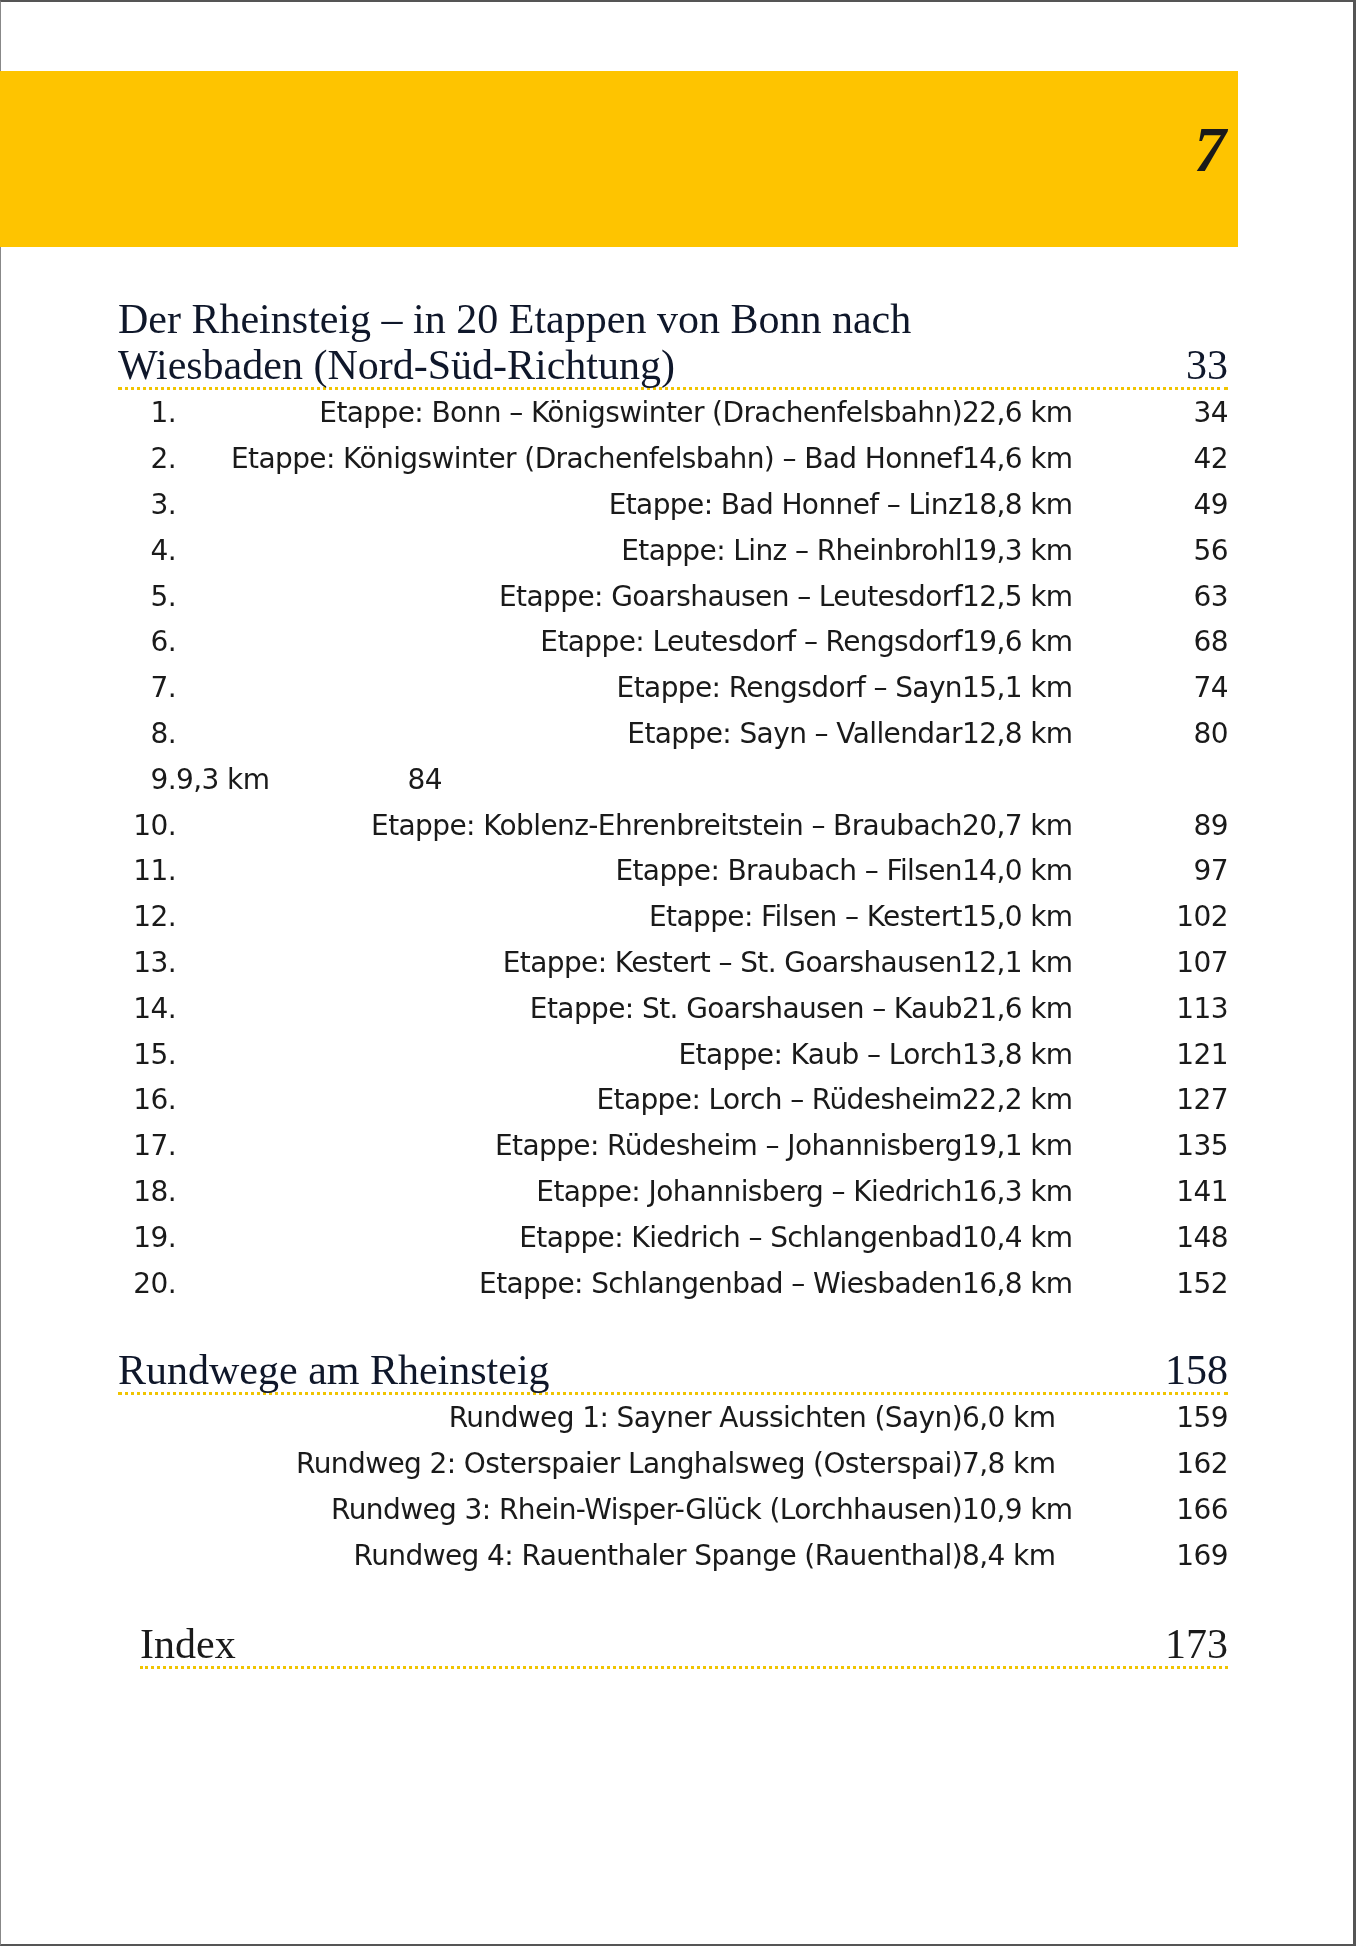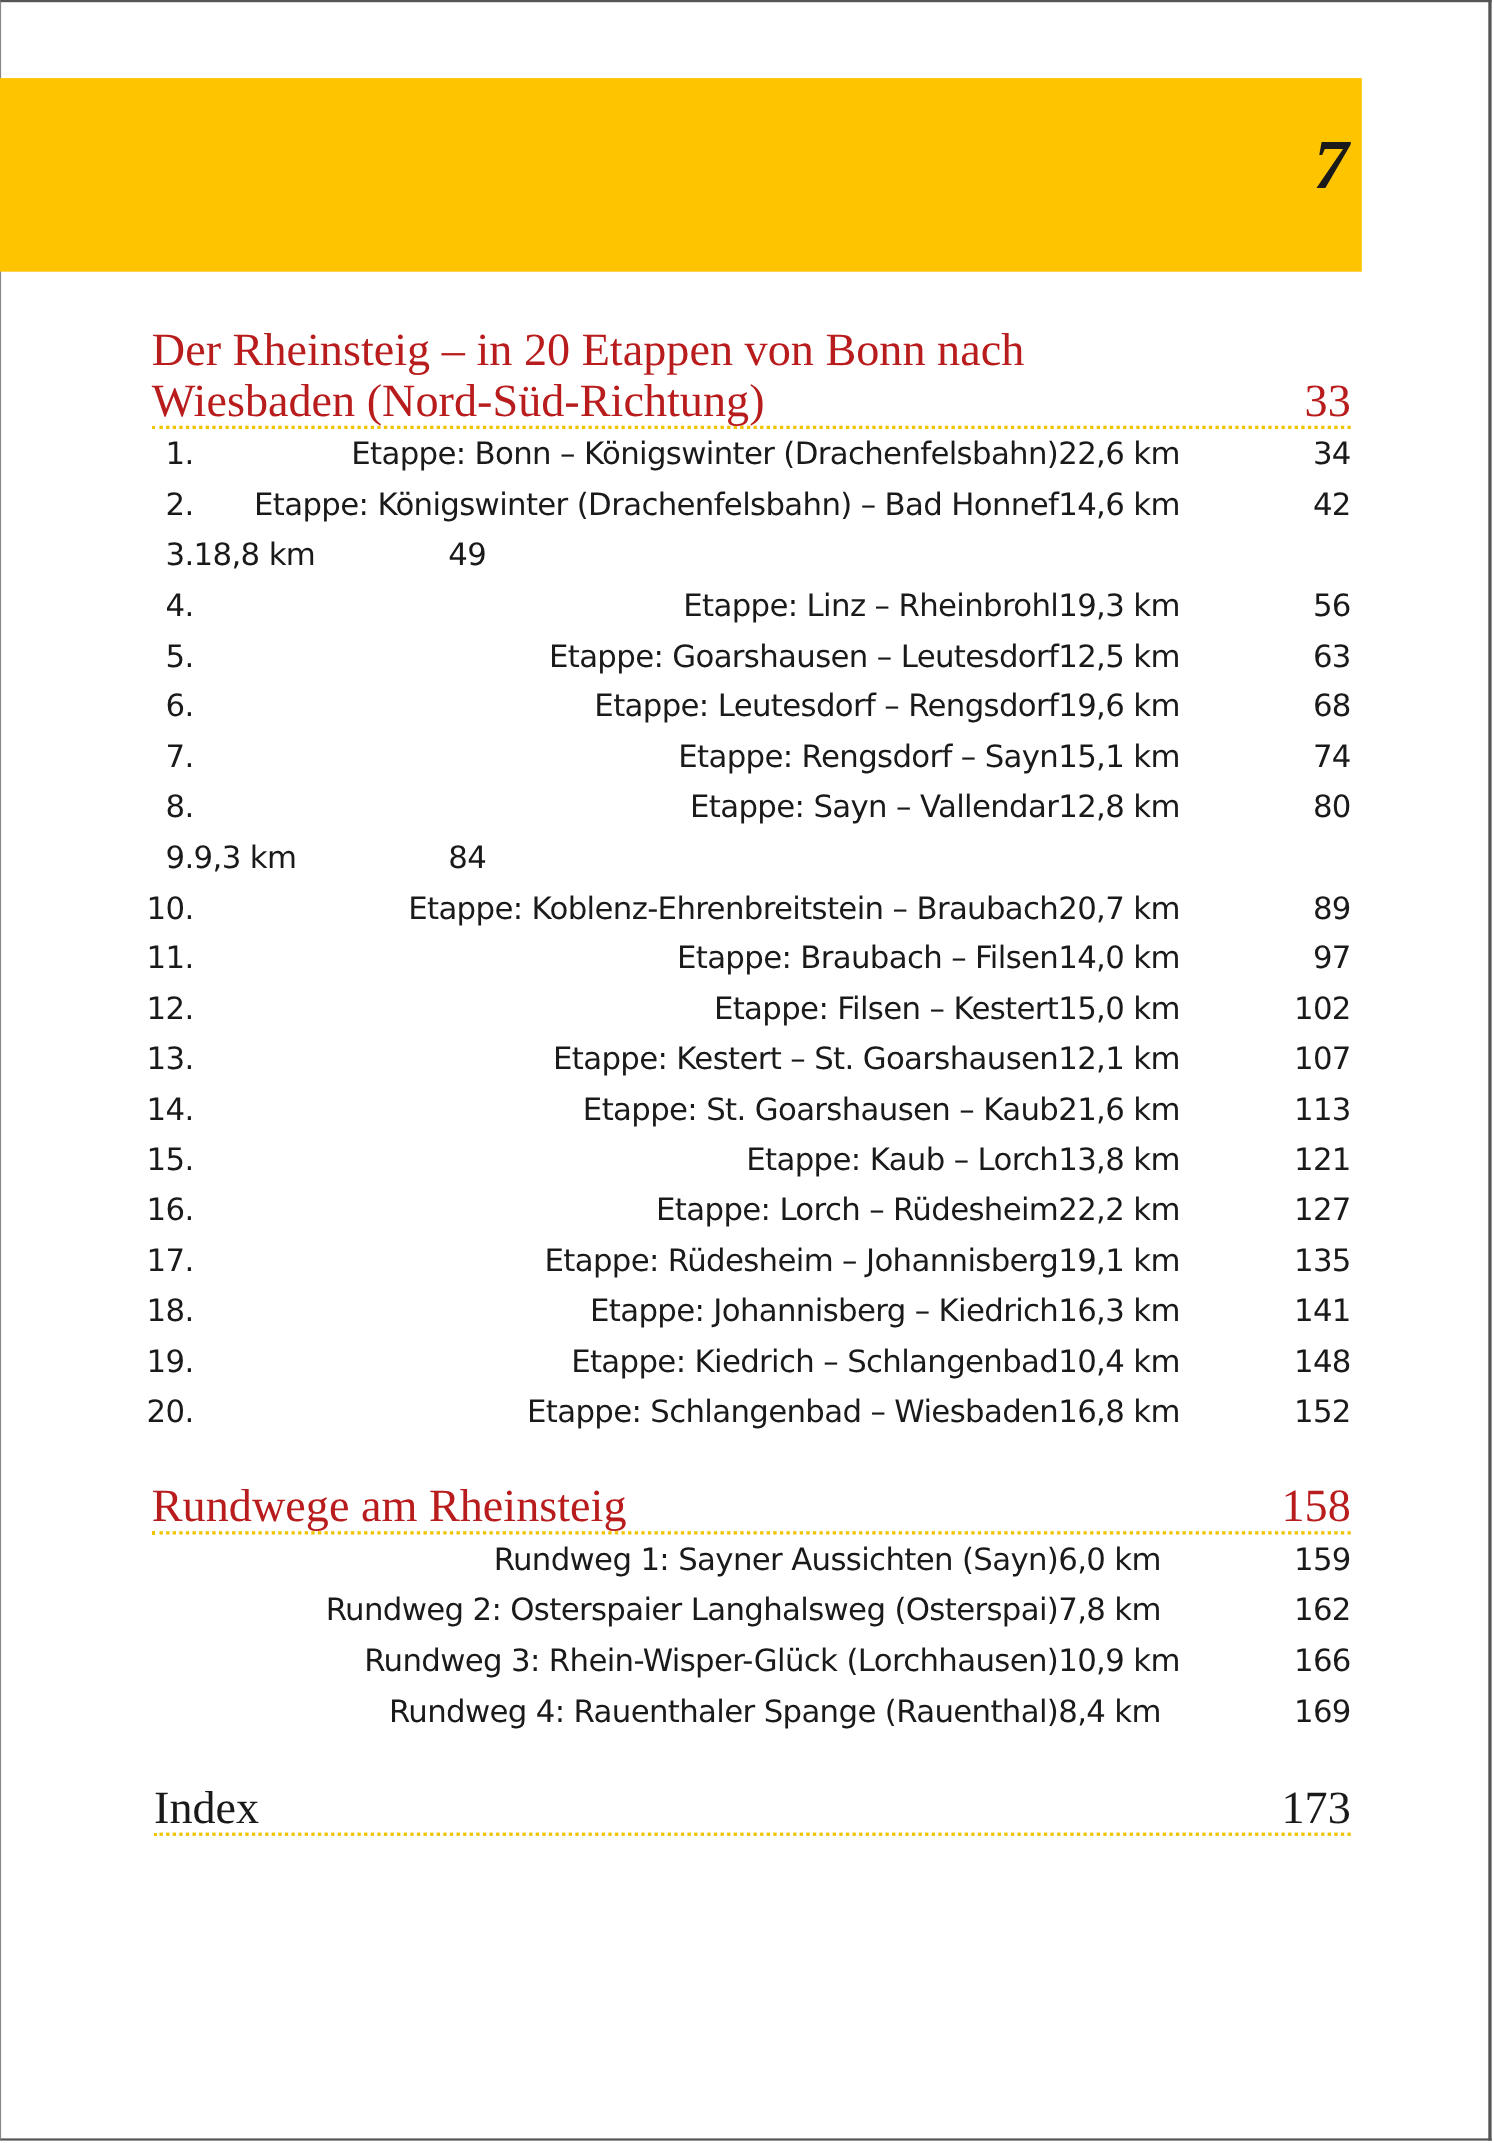--- a/index.html
+++ b/index.html
@@ -14,21 +14,21 @@
     }
     .chapter-bar {
       position: absolute; left: 0; top: 71px; width: 1238px; height: 176px; background: #fec400;
     }
     .chapter-number {
       position: absolute; right: 12px; top: 42px;
       font-family: "Liberation Serif", serif; font-weight: bold; font-style: italic; font-size: 64px; color: #1a1a1a;
     }
     .toc { position: absolute; left: 118px; top: 296px; width: 1110px; }
     .section-head {
-      position: relative; font-family: "Liberation Serif", serif; font-size: 42px; line-height: 47px; color: #b91c1c; margin-left: 20px;
+      position: relative; font-family: "Liberation Serif", serif; font-size: 42px; line-height: 47px; color: #0f172a;
     }
     .section-head .title-line { display: block; }
     .section-head .last-line {
       display: flex; justify-content: space-between; align-items: flex-end;
       border-bottom: 3px dotted #f0c400; padding-bottom: 0; line-height: 44px;
     }
     .entry {
       display: flex; height: 45.8px; align-items: center;
       font-family: "DejaVu Sans", sans-serif; font-size: 28px; color: #1a1a1a; letter-spacing: -0.6px;
     }
@@ -72,20 +72,21 @@
         <span class="page">34</span>
       </div>
     <div class="entry">
         <span class="num">2.</span>
         <span class="label">Etappe: Königswinter (Drachenfelsbahn) – Bad Honnef</span>
         <span class="dist">14,6 km</span>
         <span class="page">42</span>
       </div>
     <div class="entry">
         <span class="num">3.</span>
+        <span class="label">Etappe: Bad Honnef – Linz</span>
         <span class="dist">18,8 km</span>
         <span class="page">49</span>
       </div>
     <div class="entry">
         <span class="num">4.</span>
         <span class="label">Etappe: Linz – Rheinbrohl</span>
         <span class="dist">19,3 km</span>
         <span class="page">56</span>
       </div>
     <div class="entry">

